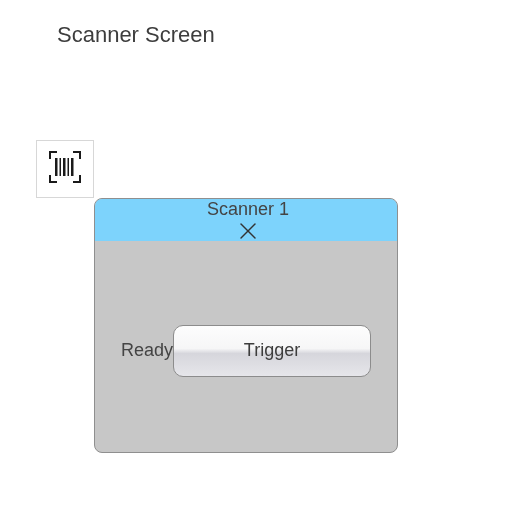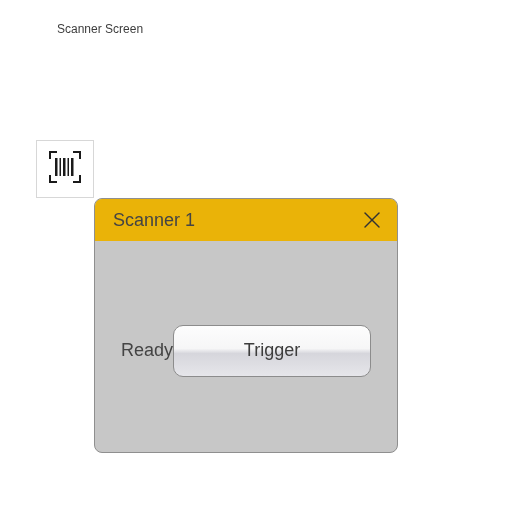--- a/index.html
+++ b/index.html
@@ -12,21 +12,21 @@
       height: 525px;
       background: #ffffff;
       font-family: "Segoe UI", Arial, sans-serif;
       position: relative;
       overflow: hidden;
     }
     .page-title {
       position: absolute;
       top: 22px;
       left: 57px;
-      font-size: 12px;
+      font-size: 22px;
       color: #3d3d3d;
       font-weight: 400;
     }
     .barcode-button {
       position: absolute;
       top: 140px;
       left: 36px;
       width: 58px;
       height: 58px;
       background: #ffffff;
@@ -45,25 +45,26 @@
       left: 94px;
       width: 304px;
       height: 255px;
       background: #c7c7c7;
       border: 1px solid #8f8f8f;
       border-radius: 8px;
       overflow: hidden;
     }
     .dialog-titlebar {
       height: 42px;
-      background: #eab308;
+      background: #7dd3fc;
       display: flex;
       align-items: center;
       justify-content: space-between;
       padding: 0 14px 0 18px;
+      flex-direction: column;
     }
     .dialog-title {
       font-size: 18px;
       color: #444444;
       font-weight: 400;
     }
     .close-icon {
       width: 22px;
       height: 22px;
       display: flex;

